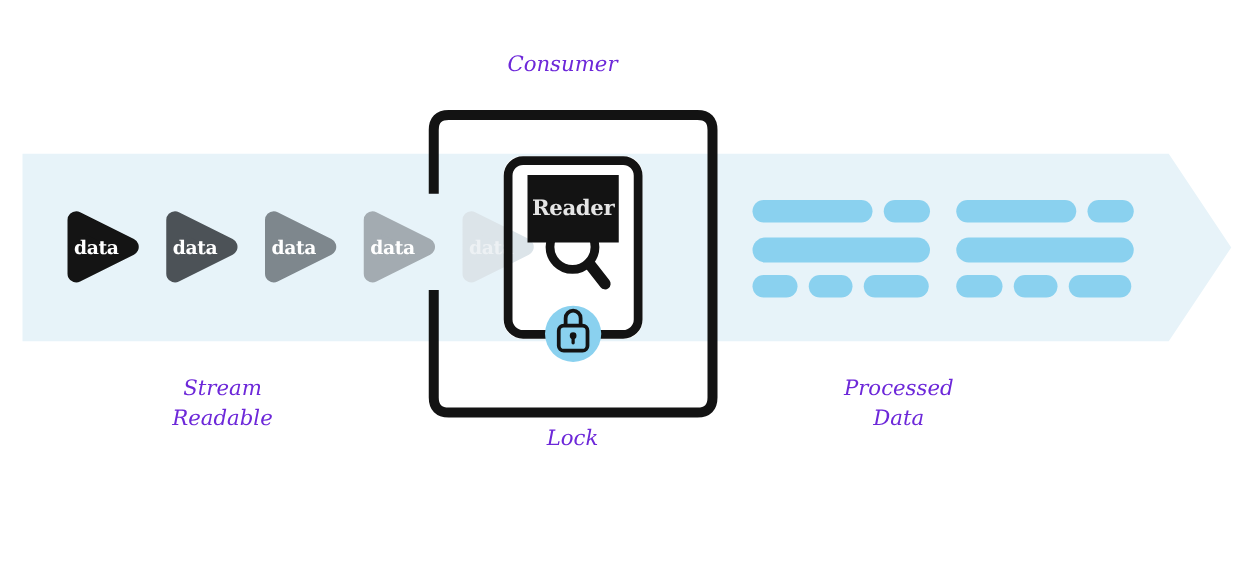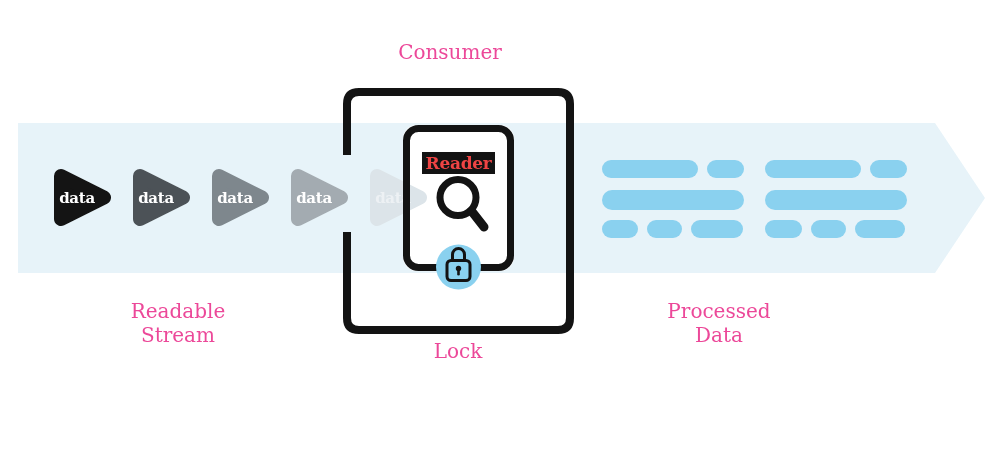--- a/index.html
+++ b/index.html
@@ -25,36 +25,36 @@
   .chunk svg{position:absolute;left:0;top:0;width:64px;height:61px;}
   .chunk span{
     position:relative;z-index:1;
     font-weight:bold;font-size:15px;letter-spacing:-0.3px;
     padding-right:12px;
   }
   #bars{position:absolute;left:0;top:0;width:1000px;height:452px;z-index:2;}
   .pbar{position:absolute;border-radius:10px;}
   .lbl{
     position:absolute;z-index:5;
-    font-size:20px;color:#ec4899;
+    font-style:italic;font-size:17px;color:#6d28d9;
     text-align:center;line-height:24px;
   }
   .lbl-consumer{left:330px;top:40px;width:240px;}
   .lbl-rs{left:58px;top:299px;width:240px;}
   .lbl-lock{left:338px;top:299px;width:240px;margin-top:40px;}
   .lbl-pd{left:599px;top:299px;width:240px;}
   .reader-wrap{
     position:absolute;left:403px;top:140px;width:111px;
     text-align:center;z-index:5;
   }
   .reader-chip{
     display:inline-block;
-    background:#131313;color:#ef4444;
+    background:#131313;color:#e5e5e5;
     font-weight:bold;font-size:17px;font-style:normal;
-    line-height:22px;padding:0 4px;letter-spacing:-0.3px;margin-top:12px;
+    line-height:22px;padding:16px 4px;letter-spacing:-0.3px;
   }
 </style>
 </head>
 <body>
 
 <div class="canvas">
 
   <svg class="layer" id="band-layer" viewBox="0 0 1000 452">
     <polygon points="18,123 935,123 985,198 935,273 18,273" fill="#E7F3F9"></polygon>
   </svg>
@@ -131,22 +131,22 @@
 
   <div class="lbl lbl-consumer">Consumer</div>
 
   <div class="reader-wrap">
     <span class="reader-chip">Reader</span>
   </div>
 
   <div class="lbl lbl-lock">Lock</div>
 
   <div class="lbl lbl-rs">
+    <div>Stream</div>
     <div>Readable</div>
-    <div>Stream</div>
   </div>
 
   <div class="lbl lbl-pd">
     <div>Processed</div>
     <div>Data</div>
   </div>
 
 </div>
 
 </body></html>

